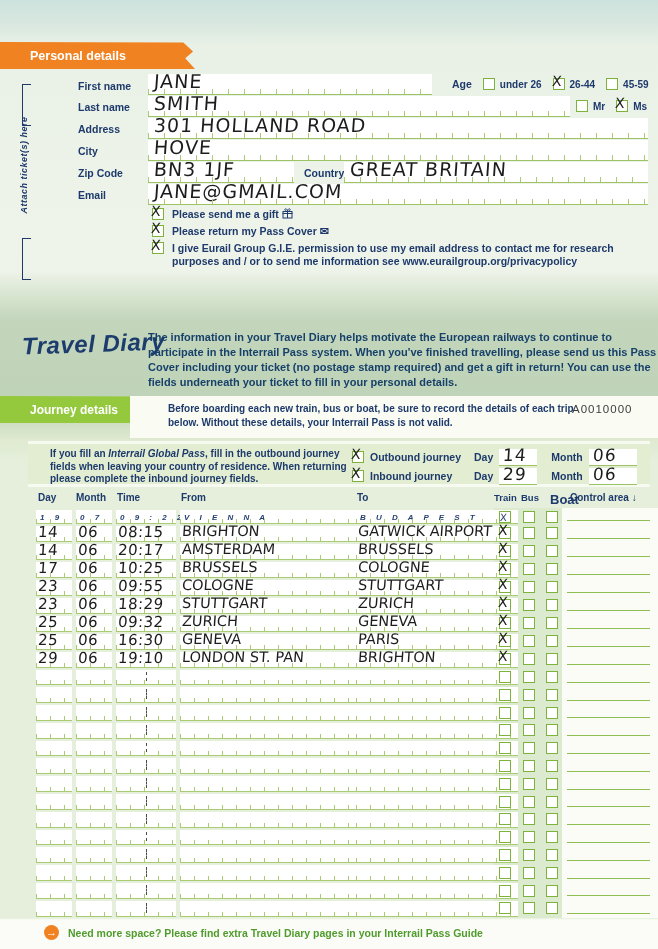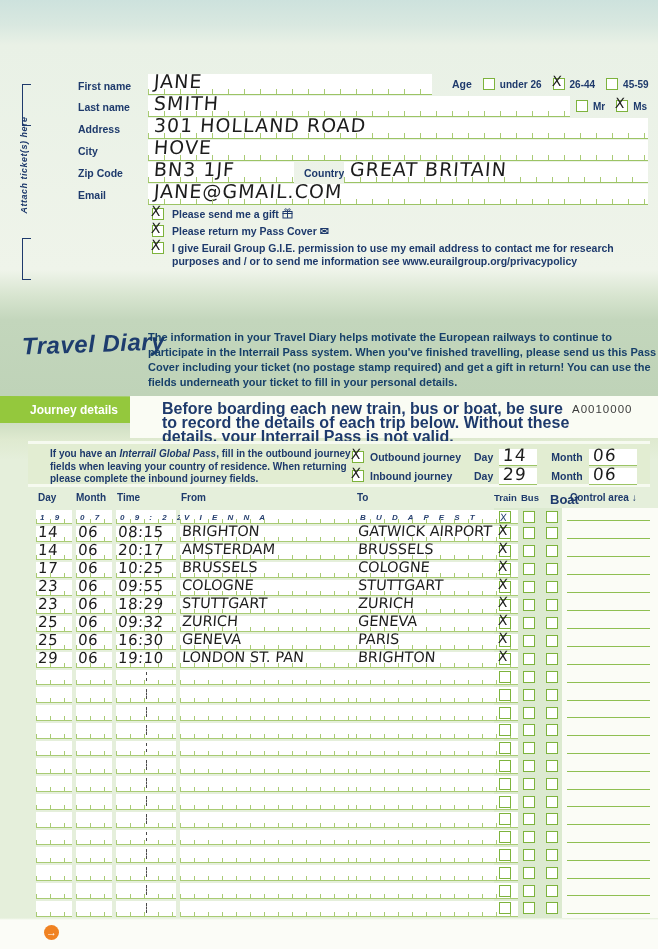--- a/index.html
+++ b/index.html
@@ -14,21 +14,21 @@
   
   .badge{color:#fff;font-weight:bold;display:flex;align-items:center;padding-left:30px;}
   #badge-personal{left:0;top:42px;width:165px;height:27px;background:#f08222;font-size:12.5px;
     clip-path:polygon(0 0,94% 2%,99% 35%,95% 60%,100% 100%,0 100%);}
   #badge-journey{left:0;top:396px;width:132px;height:27px;background:#94c83d;font-size:12px;
     clip-path:polygon(0 0,94% 2%,99% 35%,95% 60%,100% 100%,0 100%);}
   
   #personal-desc-strip{left:138px;top:44px;width:520px;height:24px;background:#e4eff5;}
   #personal-desc-strip span{display:block;padding:5px 0 0 14px;font-size:11px;font-weight:bold;color:#1e3a6c;}
   #journey-desc-strip{left:130px;top:396px;width:528px;height:42px;background:#fafcf4;}
-  #journey-desc-text{position:absolute;left:32px;top:6px;width:408px;font-size:16px;font-weight:bold;color:#1e3a6c;line-height:14px;}
+  #journey-desc-text{position:absolute;left:38px;top:6px;width:408px;font-size:10px;font-weight:bold;color:#1e3a6c;line-height:14px;}
   #serial{position:absolute;left:442px;top:7px;font-size:11.5px;color:#3c3c3c;letter-spacing:1px;}
   
   .field{position:absolute;background:#fff;height:20px;border-bottom:1px solid #9cc465;}
   .field::after{content:"";position:absolute;left:0;right:0;bottom:0;height:5px;
     background:repeating-linear-gradient(90deg,#a9cb74 0 1px,transparent 1px 16px);}
   .field .val{position:absolute;left:6px;top:-4px;font-size:19px;letter-spacing:1px;white-space:nowrap;}
   .cb{width:10px;height:10px;border:1.4px solid #7db33c;background:#fff;display:inline-block;position:relative;flex:none;}
   .cb .x{position:absolute;left:-2px;top:-5px;font-size:14px;line-height:14px;color:#222;}
   .opt-row{display:flex;align-items:center;gap:5px;}
   .cb-label{font-weight:bold;font-size:10px;color:#1e3a6c;white-space:nowrap;margin-right:6px;}
@@ -75,20 +75,23 @@
   #footer{left:0;top:920px;width:658px;height:29px;}
   #footer-icon{position:absolute;left:44px;top:5px;width:15px;height:15px;border-radius:50%;background:#f08222;
     color:#fff;font-size:11px;line-height:15px;text-align:center;font-weight:bold;}
   #footer-text{position:absolute;left:68px;top:7px;font-size:10.5px;font-weight:bold;color:#4f9c2d;}
 </style>
 </head>
 <body>
 
 <div id="page">
 
+  <div class="abs badge" id="badge-personal">
+    <span>Personal details</span>
+  </div>
 
   <div class="staple" style="top:84px;"></div>
   <div class="staple" style="top:238px;"></div>
   <div id="attach-label">Attach  ticket(s)  here</div>
 
   <span class="abs lbl" style="left:78px;top:80px;">First name</span>
   <div class="field" style="left:148px;top:74px;width:284px;">
     <span class="val hand">JANE</span>
   </div>
   <div class="abs opt-row" style="left:440px;top:78px;">
@@ -177,21 +180,21 @@
   <div class="abs badge" id="badge-journey">
     <span>Journey details</span>
   </div>
   <div class="abs" id="journey-desc-strip">
     <span id="journey-desc-text">Before boarding each new train, bus or boat, be sure to record the details of each trip below. Without these details, your Interrail Pass is not valid.</span>
     <span id="serial">A0010000</span>
   </div>
 
   <div class="abs" id="instr-box">
     <div id="instr-text">
-      <span>If you have an </span><span style="font-style:italic;">Interrail Global Pass</span><span>, fill in the outbound journey fields when leaving your country of residence. When returning please complete the inbound journey fields.</span>
+      <span>If you fill an </span><span style="font-style:italic;">Interrail Global Pass</span><span>, fill in the outbound journey fields when leaving your country of residence. When returning please complete the inbound journey fields.</span>
     </div>
     <div class="io-row" style="top:4px;">
       <span class="cb" id="cb-outbound">
           <span class="x hand">X</span>
         </span>
       <span class="io-label">Outbound journey</span>
       <span class="dm-label">Day</span>
       <span class="dm-field" style="width:38px;">
           <span class="val hand">14</span>
         </span>
@@ -588,14 +591,15 @@
         <span class="cell c-to"></span>
         <span class="cb cb-train"></span>
         <span class="cb cb-bus"></span>
         <span class="cb cb-boat"></span>
         <span class="ctl-line"></span>
       </div>
     </div>
 
   <div class="abs" id="footer">
     <span id="footer-icon">→</span>
+    <span id="footer-text">Need more space? Please find extra Travel Diary pages in your Interrail Pass Guide</span>
   </div>
 </div>
 
 </body></html>

